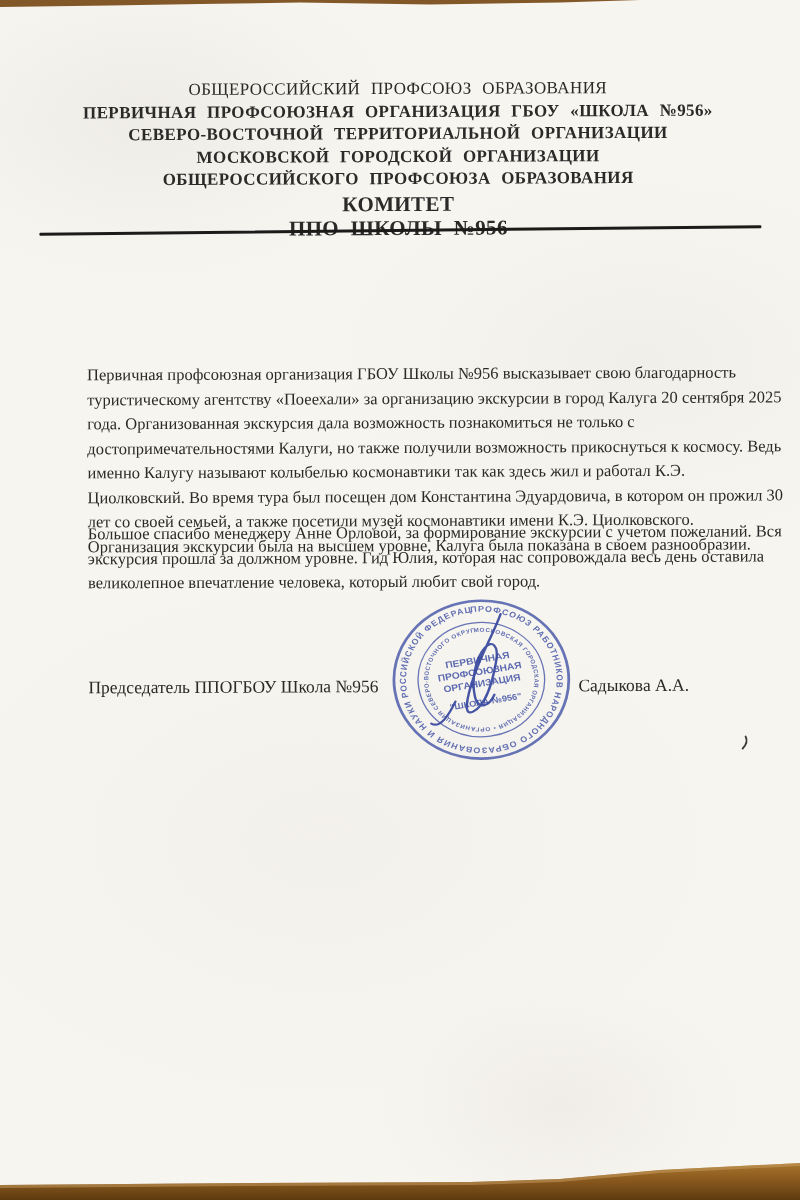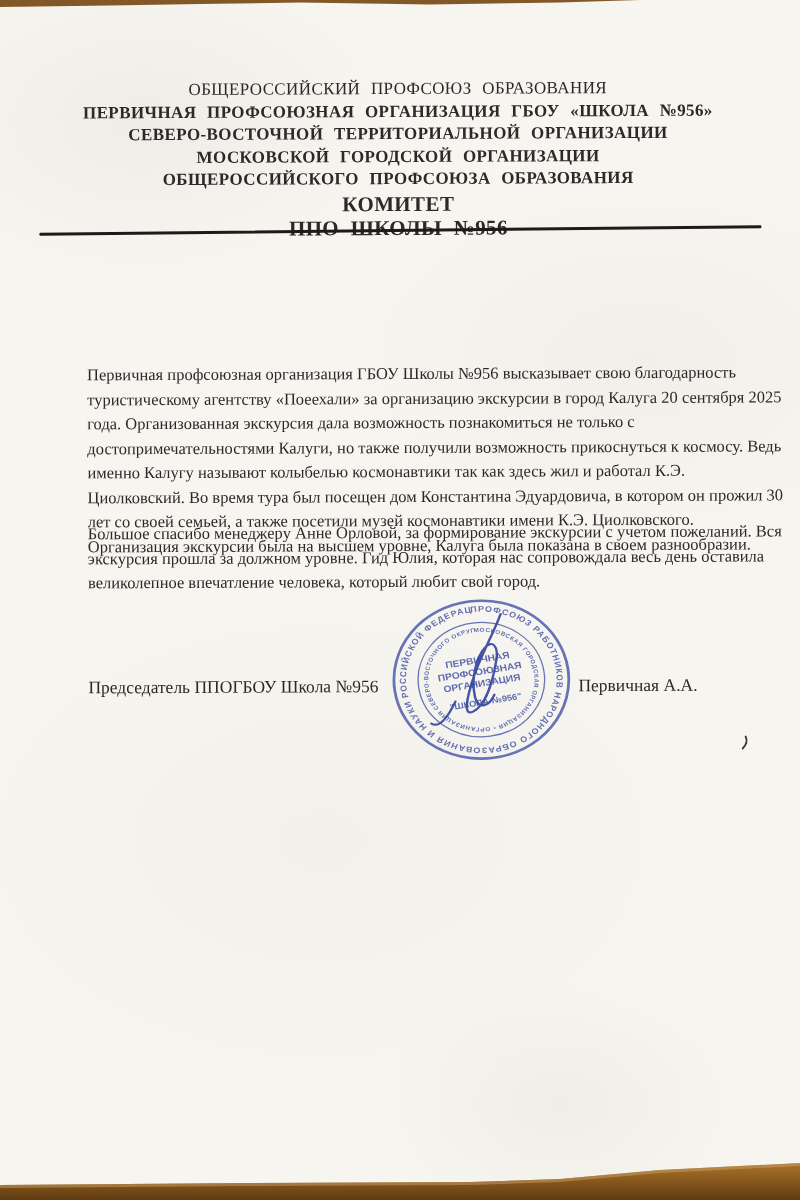--- a/index.html
+++ b/index.html
@@ -93,21 +93,21 @@
       <div class="line">Организация экскурсии была на высшем уровне, Калуга была показана в своем разнообразии.</div>
     </div>
   <div class="para para2">
       <div class="line">Большое спасибо менеджеру Анне Орловой, за формирование экскурсии с учетом пожеланий. Вся</div>
       <div class="line">экскурсия прошла за должном уровне. Гид Юлия, которая нас сопровождала весь день оставила</div>
       <div class="line">великолепное впечатление человека, который любит свой город.</div>
     </div>
 
   <div class="sig-row">
     <span class="sig-title">Председатель ППОГБОУ Школа №956</span>
-    <span class="sig-name">Первичная А.А.</span>
+    <span class="sig-name">Садыкова А.А.</span>
   </div>
 
   <svg class="stamp" width="186" height="168" viewBox="0 0 200 200" preserveAspectRatio="none">
     <defs>
       <path id="outerTextPath" d="M 100 19 a 81 81 0 1 1 -0.01 0"></path>
       <path id="innerTextPath" d="M 100 43 a 57 57 0 1 1 -0.01 0"></path>
     </defs>
     <g stroke="#4d5caa" fill="none" opacity="0.85" transform="rotate(-8 100 100)">
       <circle cx="100" cy="100" r="94" stroke-width="3"></circle>
       <circle cx="100" cy="100" r="68" stroke-width="1.4"></circle>

